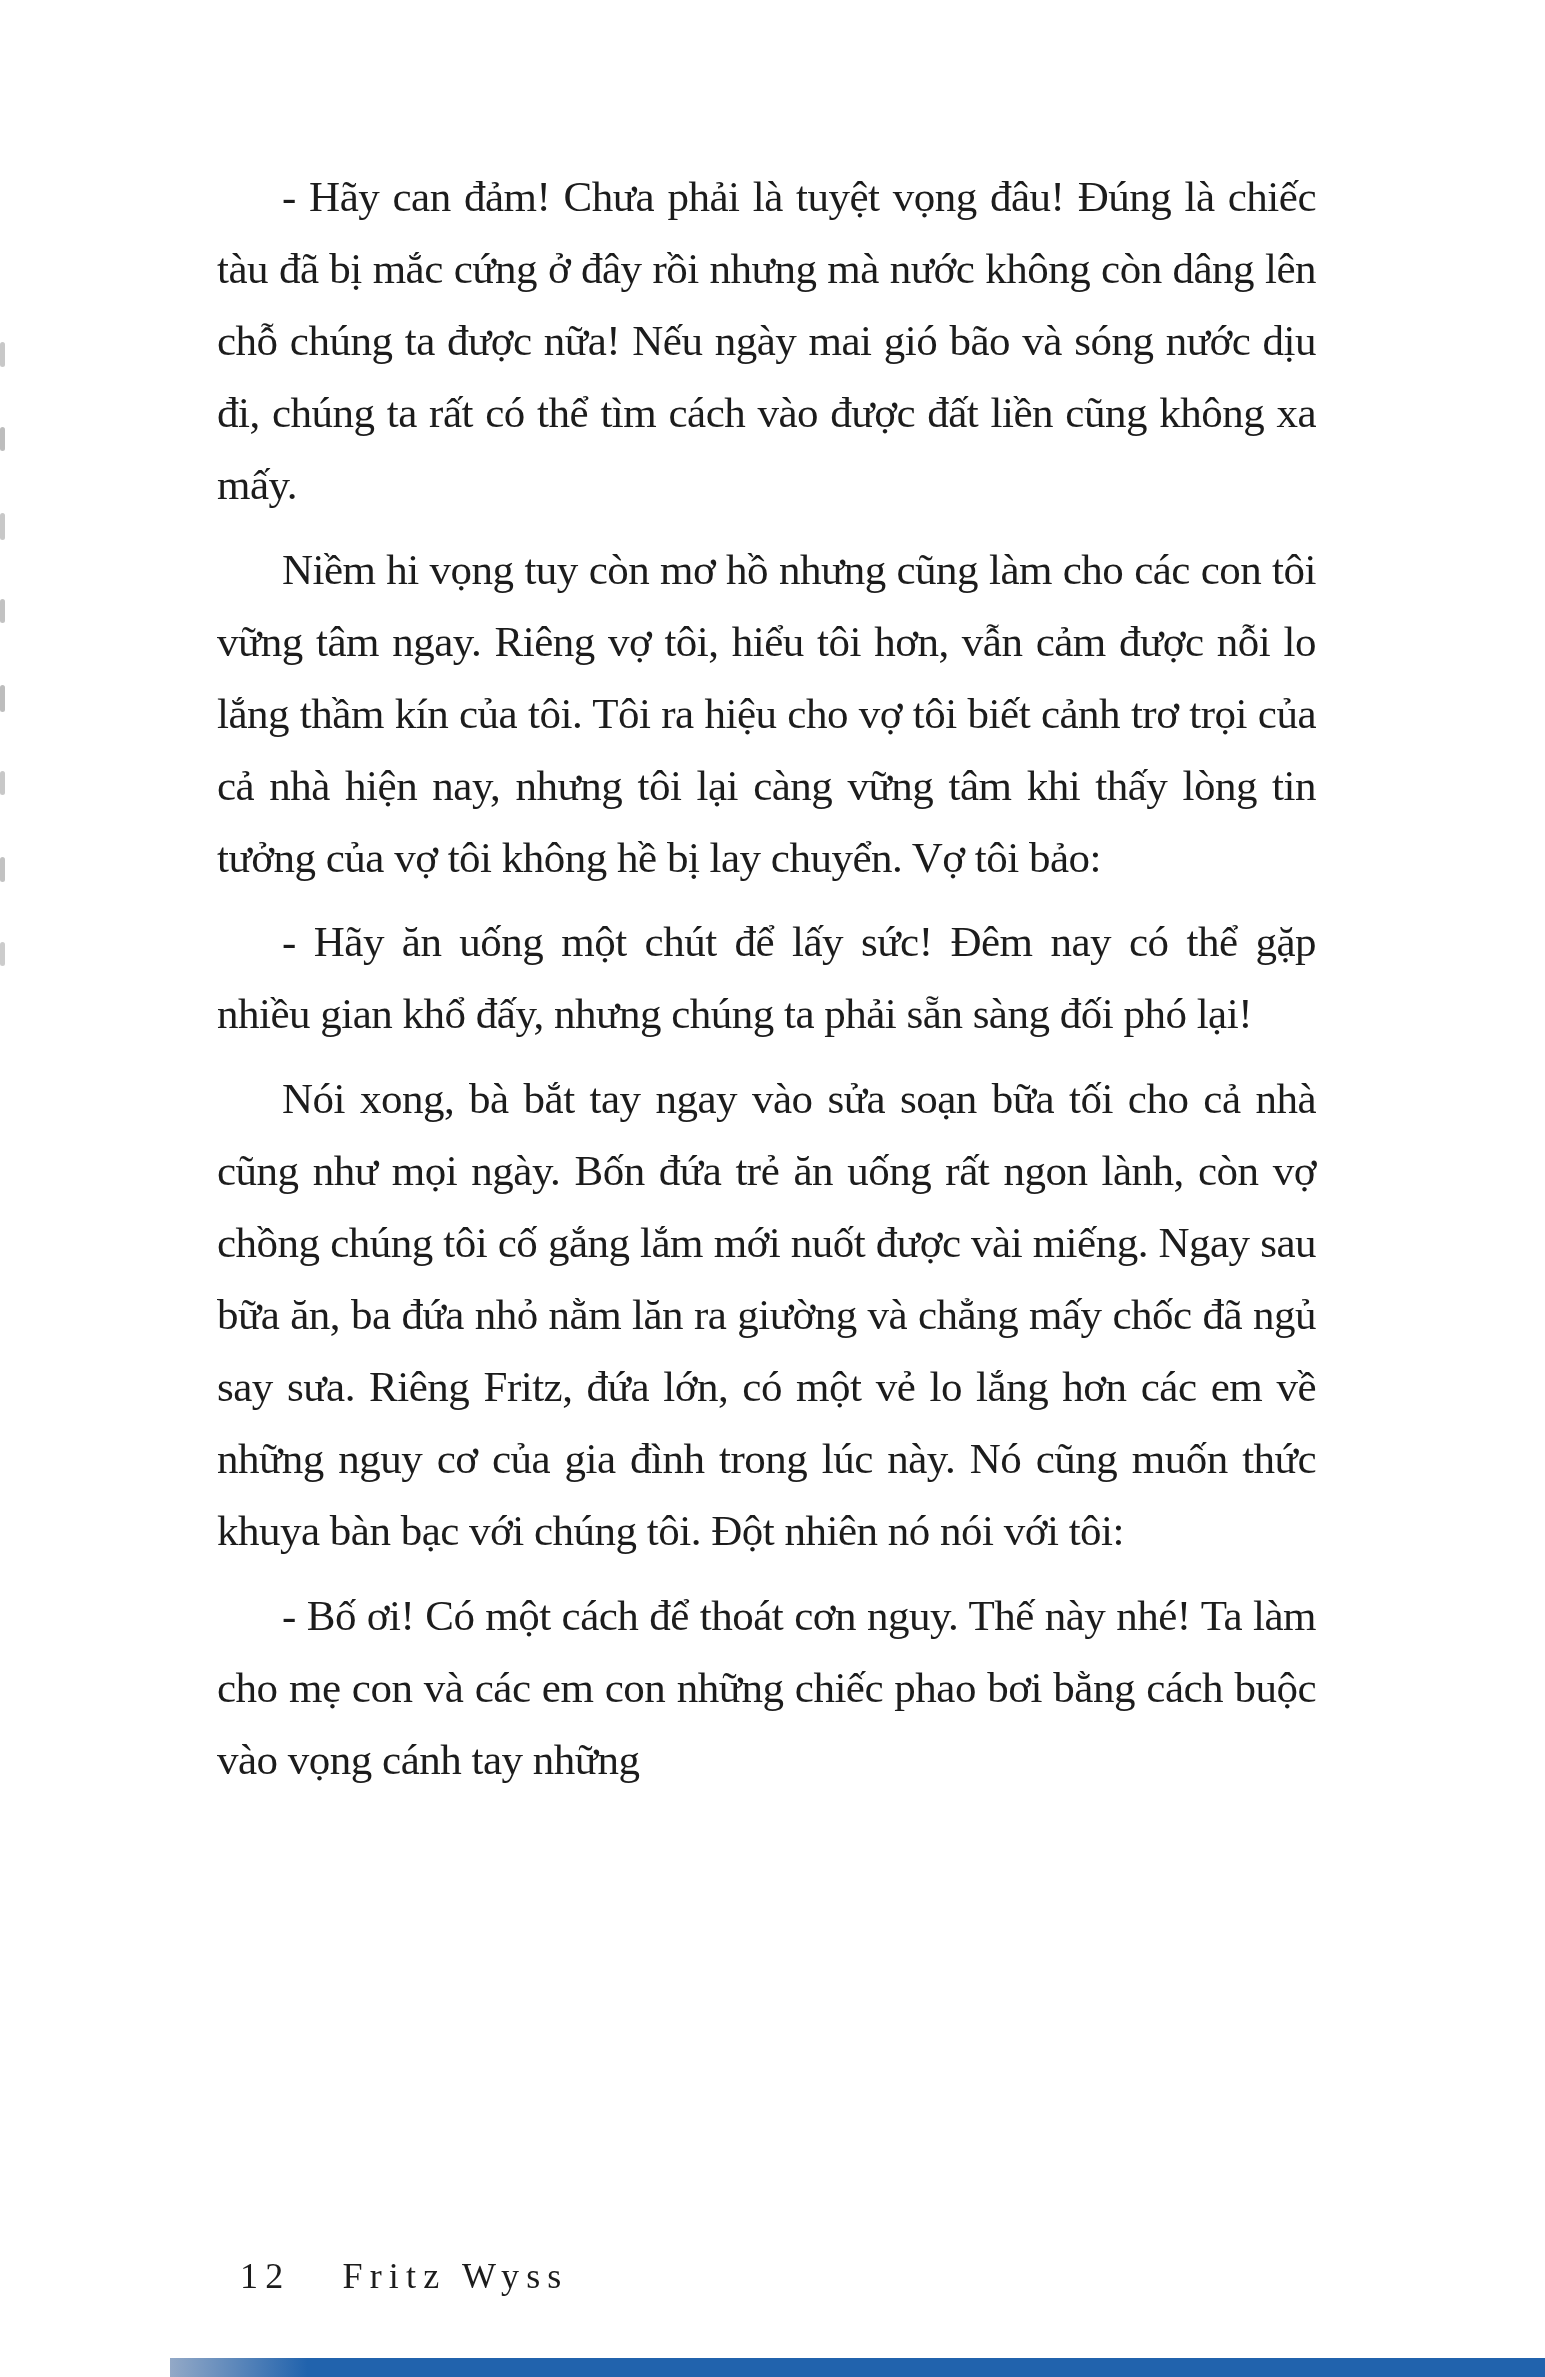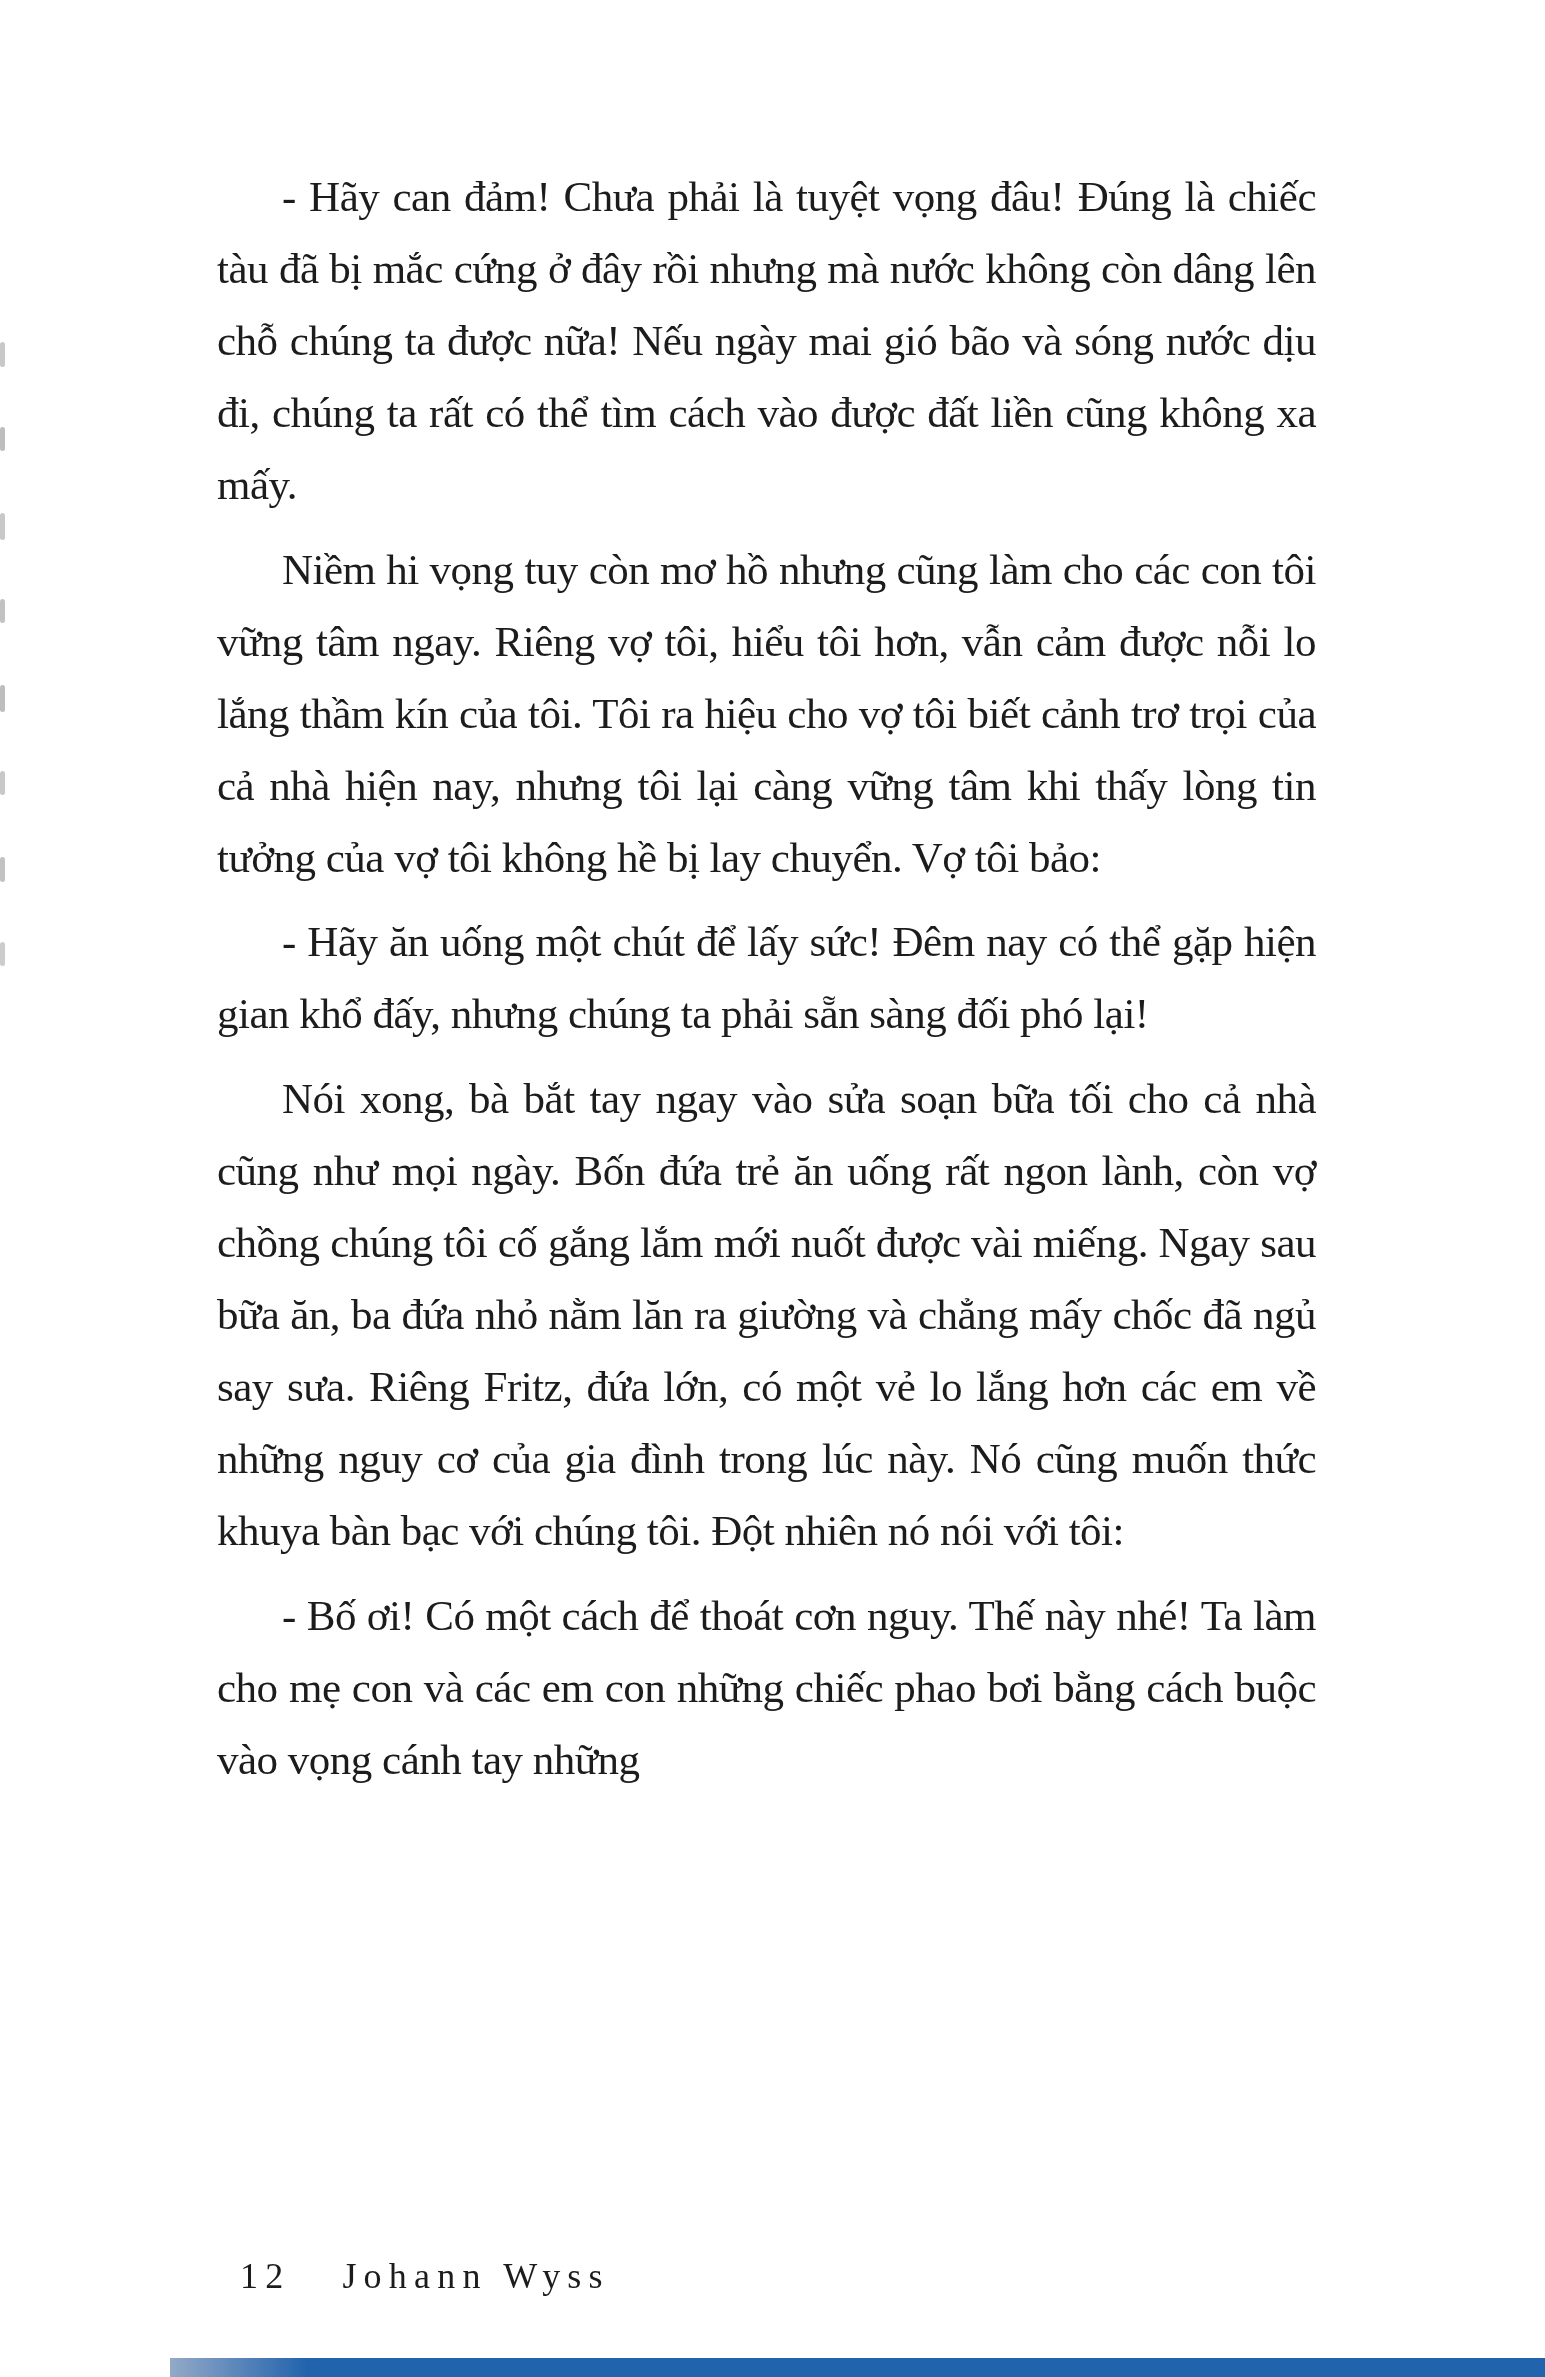--- a/index.html
+++ b/index.html
@@ -57,28 +57,28 @@
   }
 </style>
 </head>
 <body style="background: rgb(255, 255, 255); color: rgb(28, 28, 28);">
 
 <div class="page">
 
   <div class="text-block">
     <p>- Hãy can đảm! Chưa phải là tuyệt vọng đâu! Đúng là chiếc tàu đã bị mắc cứng ở đây rồi nhưng mà nước không còn dâng lên chỗ chúng ta được nữa! Nếu ngày mai gió bão và sóng nước dịu đi, chúng ta rất có thể tìm cách vào được đất liền cũng không xa mấy.</p>
     <p>Niềm hi vọng tuy còn mơ hồ nhưng cũng làm cho các con tôi vững tâm ngay. Riêng vợ tôi, hiểu tôi hơn, vẫn cảm được nỗi lo lắng thầm kín của tôi. Tôi ra hiệu cho vợ tôi biết cảnh trơ trọi của cả nhà hiện nay, nhưng tôi lại càng vững tâm khi thấy lòng tin tưởng của vợ tôi không hề bị lay chuyển. Vợ tôi bảo:</p>
-    <p>- Hãy ăn uống một chút để lấy sức! Đêm nay có thể gặp hiện gian khổ đấy, nhưng chúng ta phải sẵn sàng đối phó lại!</p>
+    <p>- Hãy ăn uống một chút để lấy sức! Đêm nay có thể gặp nhiều gian khổ đấy, nhưng chúng ta phải sẵn sàng đối phó lại!</p>
     <p>Nói xong, bà bắt tay ngay vào sửa soạn bữa tối cho cả nhà cũng như mọi ngày. Bốn đứa trẻ ăn uống rất ngon lành, còn vợ chồng chúng tôi cố gắng lắm mới nuốt được vài miếng. Ngay sau bữa ăn, ba đứa nhỏ nằm lăn ra giường và chẳng mấy chốc đã ngủ say sưa. Riêng Fritz, đứa lớn, có một vẻ lo lắng hơn các em về những nguy cơ của gia đình trong lúc này. Nó cũng muốn thức khuya bàn bạc với chúng tôi. Đột nhiên nó nói với tôi:</p>
     <p>- Bố ơi! Có một cách để thoát cơn nguy. Thế này nhé! Ta làm cho mẹ con và các em con những chiếc phao bơi bằng cách buộc vào vọng cánh tay những</p>
   </div>
 
   <div class="footer">
     <span>12</span>
-    <span>Johann Wyss</span>
+    <span>Fritz Wyss</span>
   </div>
 
   <div class="artifact" style="top: 342px; height: 25px; opacity: 0.55; background: rgb(154, 154, 154);"></div>
   <div class="artifact" style="top: 427px; height: 23.5px; opacity: 0.65; background: rgb(154, 154, 154);"></div>
   <div class="artifact" style="top: 513px; height: 27px; opacity: 0.55; background: rgb(154, 154, 154);"></div>
   <div class="artifact" style="top: 599px; height: 23.5px; opacity: 0.6; background: rgb(154, 154, 154);"></div>
   <div class="artifact" style="top: 685px; height: 27px; opacity: 0.65; background: rgb(154, 154, 154);"></div>
   <div class="artifact" style="top: 771px; height: 23.5px; opacity: 0.55; background: rgb(154, 154, 154);"></div>
   <div class="artifact" style="top: 857px; height: 25px; opacity: 0.6; background: rgb(154, 154, 154);"></div>
   <div class="artifact" style="top: 942px; height: 23.5px; opacity: 0.5; background: rgb(154, 154, 154);"></div>

